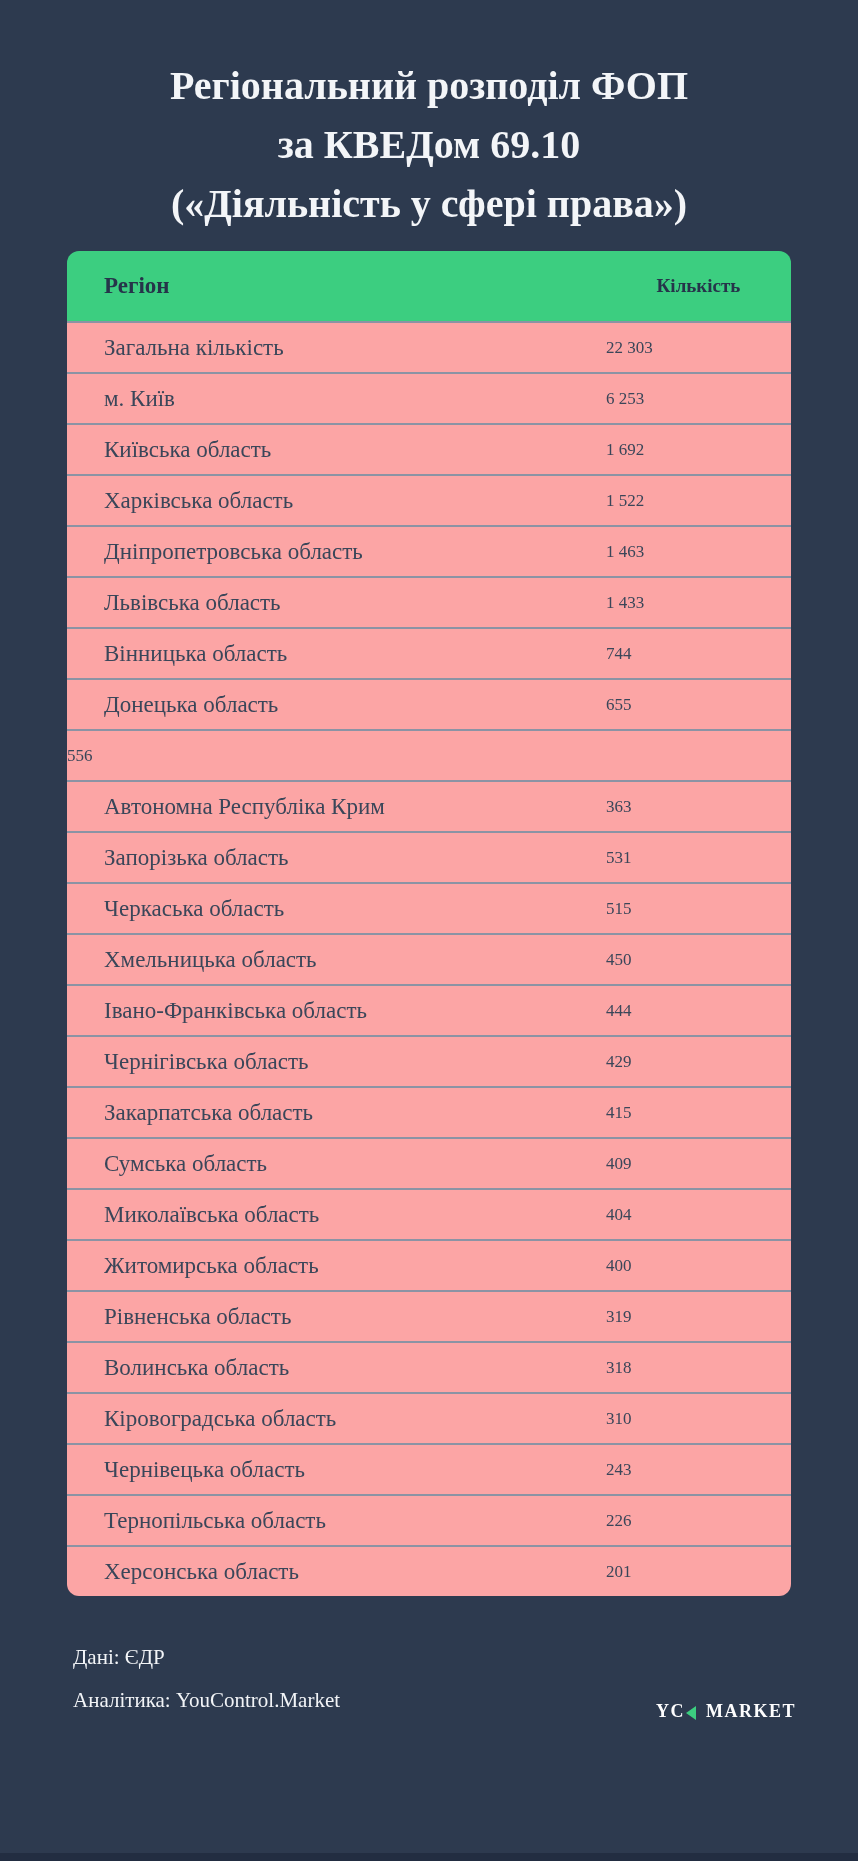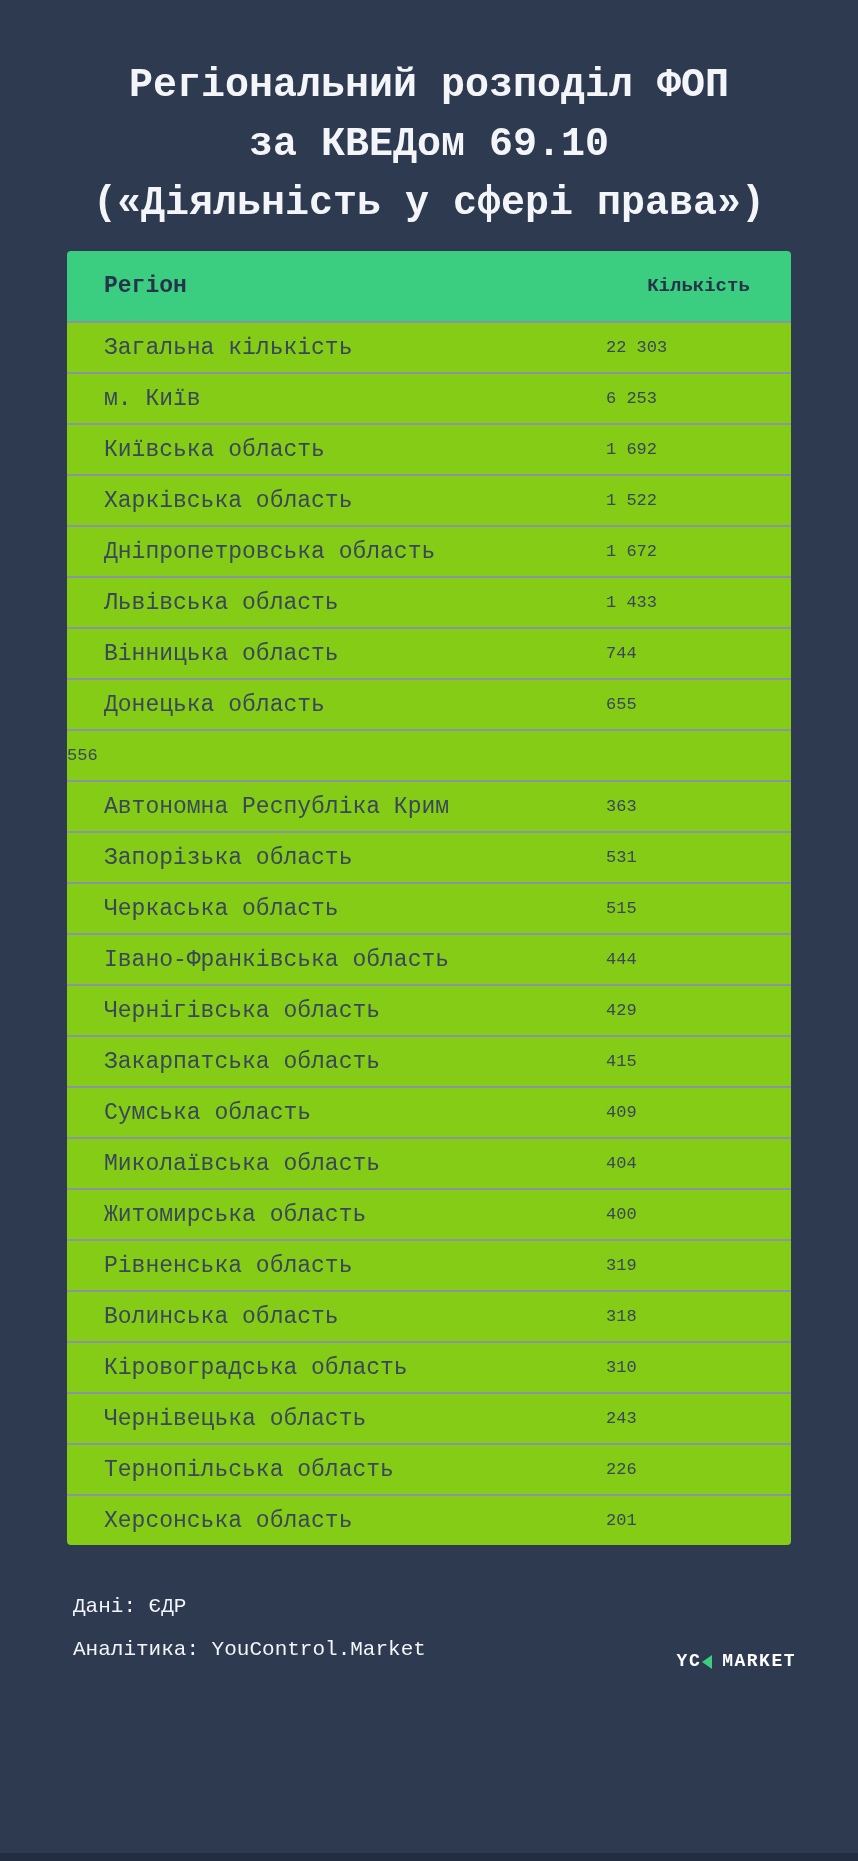--- a/index.html
+++ b/index.html
@@ -1,36 +1,36 @@
 <!DOCTYPE html>
 <html><head>
 <meta charset="utf-8">
 <style>
   html,body { margin:0; padding:0; }
   body { width:858px; }
   .page {
     position:relative;
     width:858px; height:1861px;
     background:#2d3a4f;
-    font-family:Liberation Mono, monospace;
+    font-family:Liberation Serif, serif;
     overflow:hidden;
   }
   .title {
     padding-top:56px;
     text-align:center;
     color:#f3f5f8;
     font-weight:bold;
     font-size:40px;
     line-height:59px;
   }
   .title div { white-space:nowrap; }
   .table {
     width:724px;
     margin:18px auto 0;
-    border-radius:4px;
+    border-radius:12px;
     overflow:hidden;
   }
   .thead {
     background:#3cce80;
     height:70px;
     display:flex;
     align-items:center;
   }
   .th-region {
     flex:1;
@@ -43,21 +43,21 @@
     width:185px;
     text-align:center;
     font-size:19px;
     font-weight:bold;
     color:#26344a;
   }
   .row {
     display:flex;
     align-items:center;
     height:49px;
-    background:#84cc16;
+    background:#fca5a5;
     border-top:2px solid #8b93a4;
   }
   .cell-region {
     flex:1;
     padding-left:37px;
     font-size:23px;
     color:#3a4659;
   }
   .cell-count {
     width:185px;
@@ -127,21 +127,21 @@
         <div class="row">
           <div class="cell-region">Київська область</div>
           <div class="cell-count">1 692</div>
         </div>
         <div class="row">
           <div class="cell-region">Харківська область</div>
           <div class="cell-count">1 522</div>
         </div>
         <div class="row">
           <div class="cell-region">Дніпропетровська область</div>
-          <div class="cell-count">1 672</div>
+          <div class="cell-count">1 463</div>
         </div>
         <div class="row">
           <div class="cell-region">Львівська область</div>
           <div class="cell-count">1 433</div>
         </div>
         <div class="row">
           <div class="cell-region">Вінницька область</div>
           <div class="cell-count">744</div>
         </div>
         <div class="row">
@@ -155,20 +155,24 @@
           <div class="cell-region">Автономна Республіка Крим</div>
           <div class="cell-count">363</div>
         </div>
         <div class="row">
           <div class="cell-region">Запорізька область</div>
           <div class="cell-count">531</div>
         </div>
         <div class="row">
           <div class="cell-region">Черкаська область</div>
           <div class="cell-count">515</div>
+        </div>
+        <div class="row">
+          <div class="cell-region">Хмельницька область</div>
+          <div class="cell-count">450</div>
         </div>
         <div class="row">
           <div class="cell-region">Івано-Франківська область</div>
           <div class="cell-count">444</div>
         </div>
         <div class="row">
           <div class="cell-region">Чернігівська область</div>
           <div class="cell-count">429</div>
         </div>
         <div class="row">

